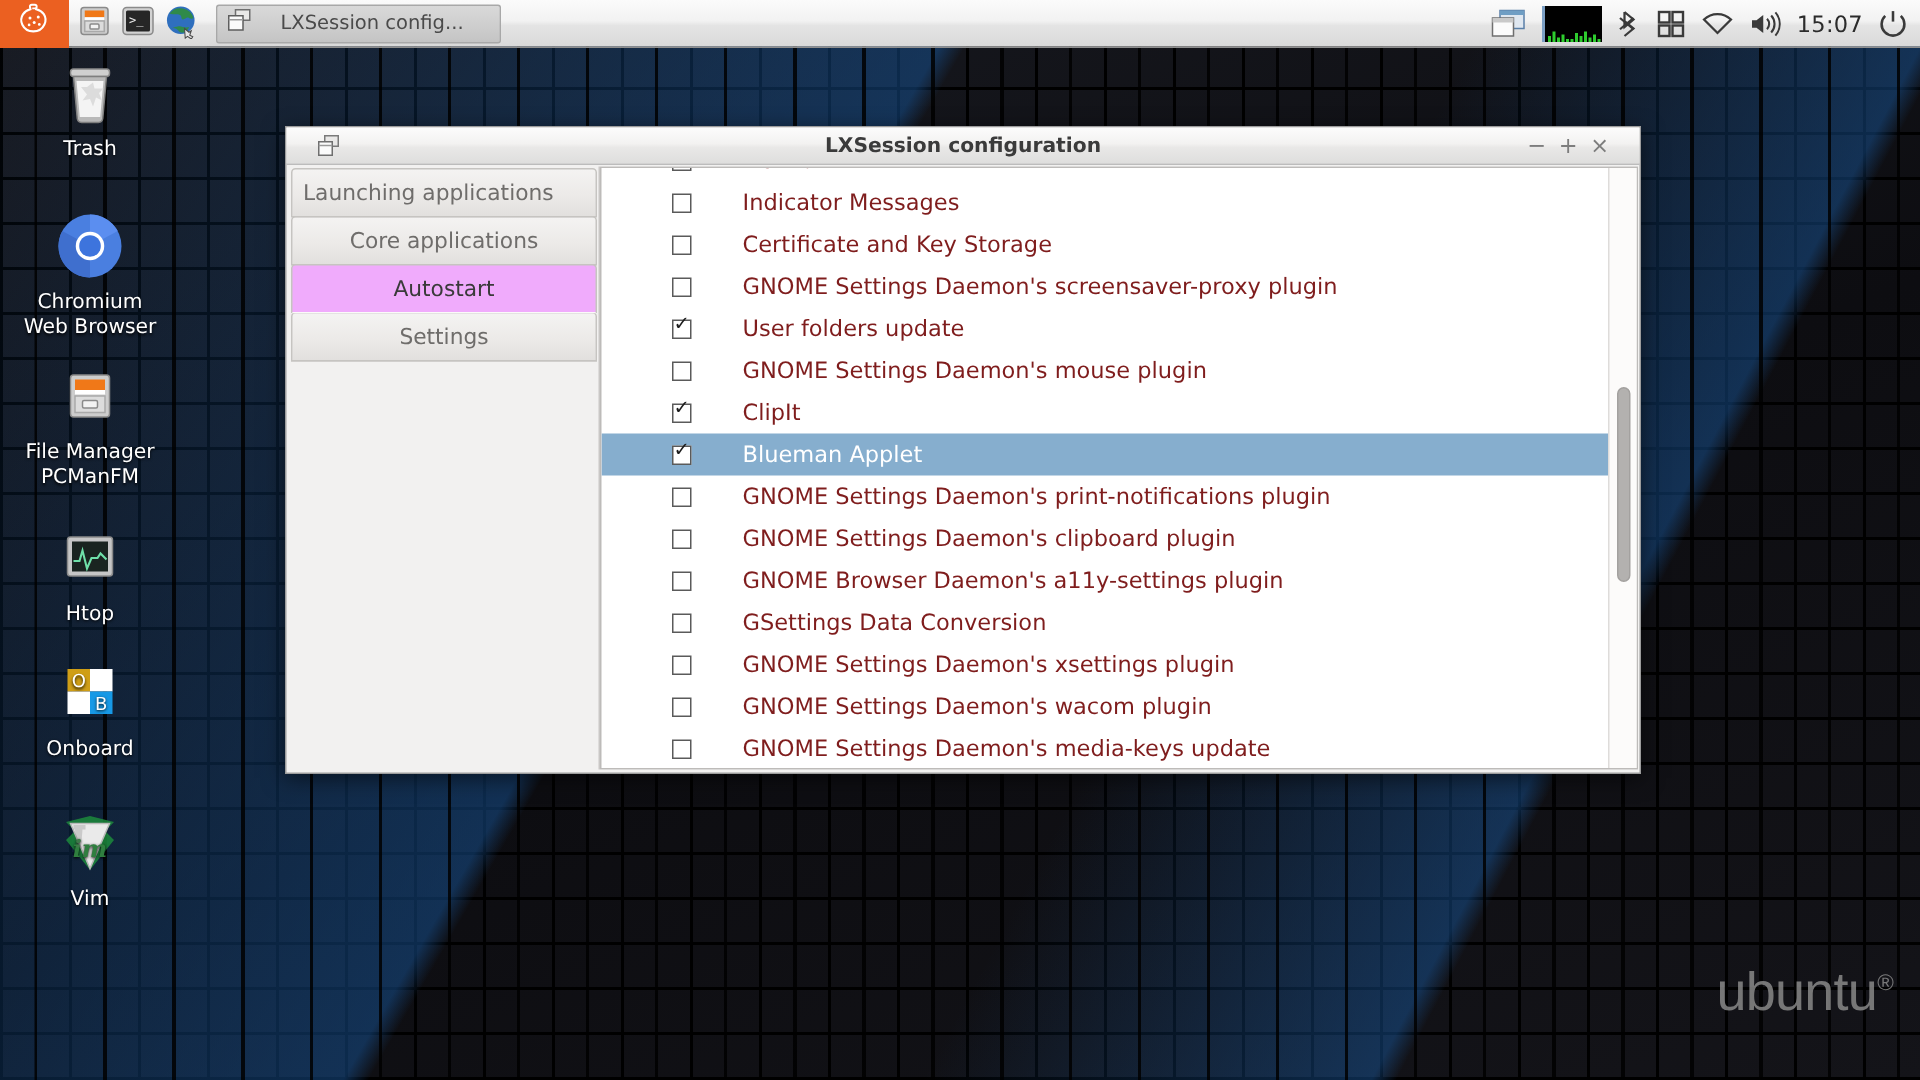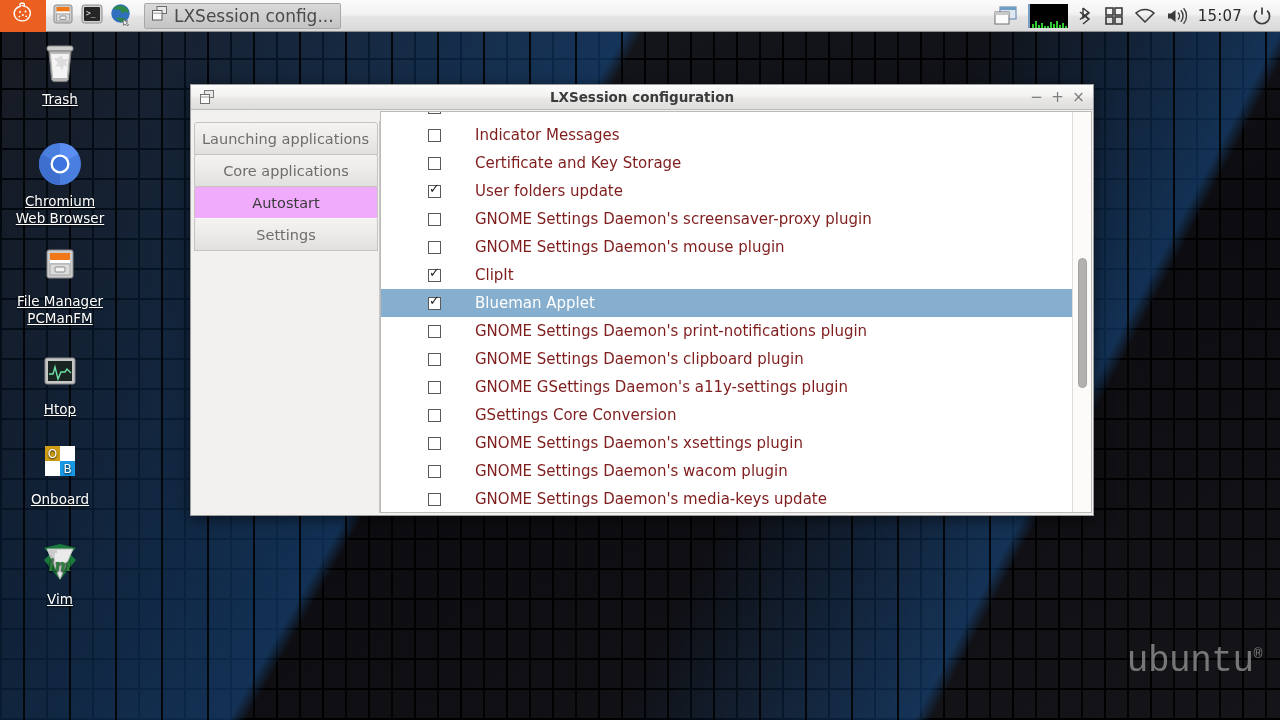--- a/index.html
+++ b/index.html
@@ -45,74 +45,74 @@
   }
   .panel-launchers { display: flex; align-items: center; gap: 3px; padding: 0 4px; }
   .launcher {
     width: 26px; height: 26px; display: flex; align-items: center; justify-content: center;
   }
   #task-list { display: flex; align-items: center; margin-left: 6px; }
   .task-button {
     height: 26px; min-width: 190px; max-width: 200px;
     background: linear-gradient(180deg, #d9d9d9 0%, #cfcfcf 50%, #c4c4c4 100%);
     border: 1px solid #a8a8a8; border-radius: 2px;
-    display: flex; align-items: center; gap: 6px; padding: 0 6px;
-    font-size: 17px; color: #4a4a4a;
+    display: flex; align-items: center; gap: 19px; padding: 0 6px;
+    font-size: 13px; color: #4a4a4a;
     overflow: hidden; white-space: nowrap;
   }
   #tray { margin-left: auto; display: flex; align-items: center; gap: 10px; padding-right: 8px; }
   .tray-item { display: flex; align-items: center; justify-content: center; height: 26px; }
   #clock { font-size: 15px; color: #2b2b2b; letter-spacing: 0.2px; }
   #net-monitor {
     width: 40px; height: 24px; background: #000; border-left: 2px solid #7b9fc4;
     position: relative; overflow: hidden;
   }
   .netbar { position: absolute; bottom: 0; width: 2px; background: #2ecc2e; }
 
   
   .desk-icon {
     position: absolute; width: 120px;
     display: flex; flex-direction: column; align-items: center;
     color: #ffffff; font-size: 13.5px; line-height: 17px; text-align: center;
     text-shadow: 0 1px 2px rgba(0,0,0,0.95);
   }
   .desk-icon .glyph { width: 48px; height: 48px; margin-bottom: 5px; position: relative; }
-  .desk-icon .cap { width: 118px; text-decoration: underline; }
+  .desk-icon .cap { width: 118px; }
 
   
   #window {
     position: absolute; left: 190px; top: 84px; width: 904px; height: 432px;
     background: #f2f1f0;
     border: 1px solid #9c9c9c;
     box-shadow: 0 3px 14px rgba(0,0,0,0.55);
     display: flex; flex-direction: column;
   }
   #titlebar {
     height: 25px; flex: 0 0 auto;
     background: linear-gradient(180deg, #fcfcfc 0%, #f3f2f1 45%, #e9e8e7 55%, #dededd 100%);
     border-bottom: 1px solid #bcbcbc;
-    display: flex; align-items: center; padding: 0 8px; position: relative;
+    display: flex; align-items: center; padding: 0 20px; position: relative;
   }
   #window-icon { width: 16px; height: 16px; flex: 0 0 auto; }
   #window-title {
     position: absolute; left: 0; right: 0; text-align: center;
     font-size: 13.5px; font-weight: bold; color: #3b3b3b;
     pointer-events: none;
   }
   .wbtns { margin-left: auto; display: flex; align-items: center; gap: 8px; z-index: 3; }
   .wbtn { font-size: 15px; color: #7d7d7d; width: 13px; text-align: center; line-height: 1; }
 
   #window-body { flex: 1 1 auto; display: flex; min-height: 0; padding: 1px 1px 2px 1px; }
 
   
   #sidebar {
-    width: 188px; flex: 0 0 auto; background: #f2f1f0;
+    width: 208px; flex: 0 0 auto; background: #f2f1f0;
     border-right: 1px solid #c9c7c5;
     padding: 1px 0 0 1px;
-    display: flex; flex-direction: column; margin-top: 10px;
+    display: flex; flex-direction: column;
   }
   .tab {
     height: 33px; margin: 0 1px -1px 1px;
     background: linear-gradient(180deg, #f4f3f2 0%, #eceae8 55%, #e2e0de 100%);
     border: 1px solid #c6c4c1; border-radius: 3px 3px 0 0;
     display: flex; align-items: center; justify-content: center;
     font-size: 14.5px; color: #6f6d6b;
     position: relative; z-index: 1;
   }
   .tab.selected {
@@ -159,21 +159,21 @@
   }
   #vthumb {
     position: absolute; left: 5px; width: 9px; border-radius: 5px;
     background: #b3b1af; border: 1px solid #a3a19f;
   }
 
   
   #watermark {
     position: absolute; right: 18px; bottom: 38px;
     font-size: 36px; color: #8d8d8d; opacity: 0.82;
-    font-family: Liberation Mono, monospace;
+    font-family: Liberation Sans, sans-serif;
     letter-spacing: -0.5px;
     margin-top: 36px;
   }
   #watermark sup { font-size: 15px; vertical-align: super; }
 </style>
 </head>
 <body>
 
 <div id="desktop">
   <div id="desktop-brick-offset"></div>
@@ -307,26 +307,26 @@
               </div>
               <div class="row">
                 <span class="cb"></span>
                 <span>Indicator Messages</span>
               </div>
               <div class="row">
                 <span class="cb"></span>
                 <span>Certificate and Key Storage</span>
               </div>
               <div class="row">
+                <span class="cb"></span>
+                <span>GNOME Settings Daemon's screensaver-proxy plugin</span>
+              </div>
+              <div class="row">
                 <span class="cb on"></span>
                 <span>User folders update</span>
-              </div>
-              <div class="row">
-                <span class="cb"></span>
-                <span>GNOME Settings Daemon's screensaver-proxy plugin</span>
               </div>
               <div class="row">
                 <span class="cb"></span>
                 <span>GNOME Settings Daemon's mouse plugin</span>
               </div>
               <div class="row">
                 <span class="cb on"></span>
                 <span>ClipIt</span>
               </div>
               <div class="row selected">
@@ -336,25 +336,25 @@
               <div class="row">
                 <span class="cb"></span>
                 <span>GNOME Settings Daemon's print-notifications plugin</span>
               </div>
               <div class="row">
                 <span class="cb"></span>
                 <span>GNOME Settings Daemon's clipboard plugin</span>
               </div>
               <div class="row">
                 <span class="cb"></span>
-                <span>GNOME GSettings Daemon's a11y-settings plugin</span>
-              </div>
-              <div class="row">
-                <span class="cb"></span>
-                <span>GSettings Core Conversion</span>
+                <span>GNOME Browser Daemon's a11y-settings plugin</span>
+              </div>
+              <div class="row">
+                <span class="cb"></span>
+                <span>GSettings Data Conversion</span>
               </div>
               <div class="row">
                 <span class="cb"></span>
                 <span>GNOME Settings Daemon's xsettings plugin</span>
               </div>
               <div class="row">
                 <span class="cb"></span>
                 <span>GNOME Settings Daemon's wacom plugin</span>
               </div>
               <div class="row">

